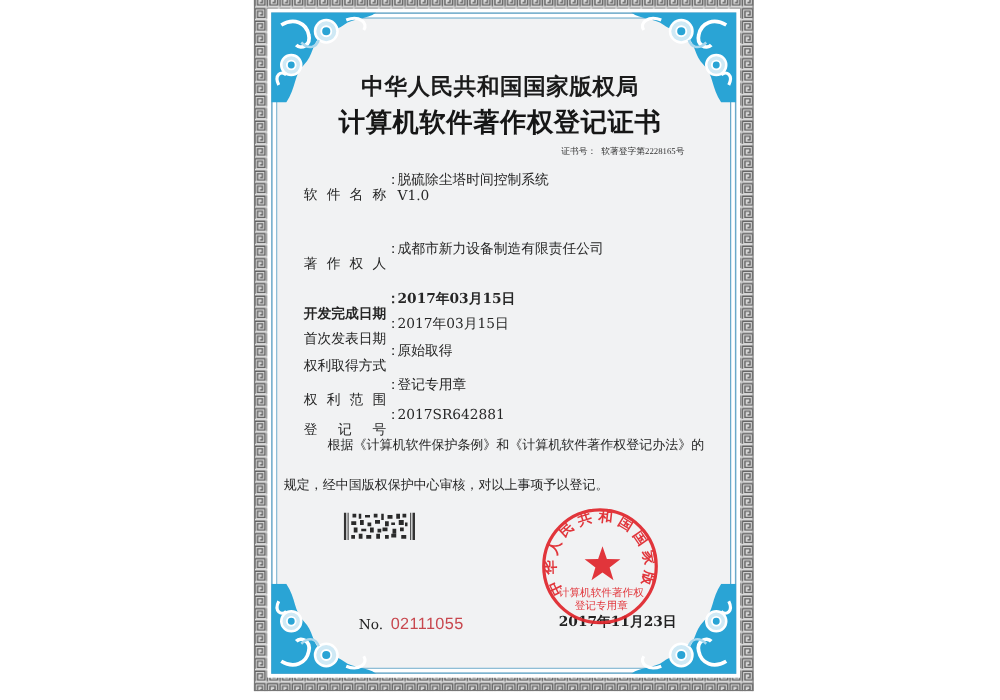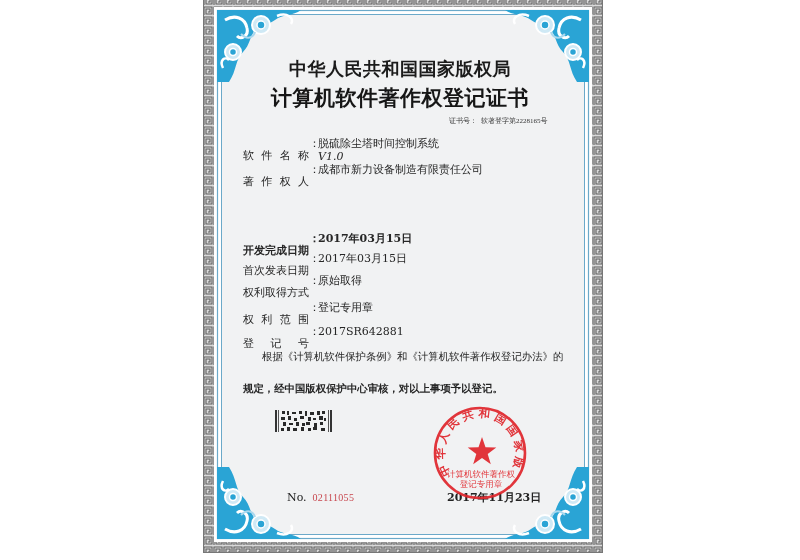--- a/index.html
+++ b/index.html
@@ -13,26 +13,26 @@
   .frame svg.deco { position: absolute; left: 0; top: 0; }
   .abs { position: absolute; white-space: nowrap; }
   .issuer { left: 0; width: 800px; top: 57px; text-align: center; font-size: 18px; font-weight: bold; letter-spacing: 0.5px; color: #1b1b1b; }
   .title { left: 0; width: 800px; top: 84px; text-align: center; font-size: 21px; font-weight: bold; letter-spacing: 0.5px; color: #161616; }
   .certno { left: 449px; top: 116px; font-size: 7px; color: #333; }
   .certno span { margin-right: 4px; font-family: Liberation Serif, serif; }
   .row { position: absolute; left: 243px; font-size: 11px; line-height: 13px; color: #262626; white-space: nowrap; }
   .row .lbl { display: inline-block; width: 66px; text-align: justify; text-align-last: justify; vertical-align: top; margin-top: 12px; }
   .row .colon { display: inline-block; width: 9px; vertical-align: top; }
   .row .val { display: inline-block; vertical-align: top; }
-  .row .val2 { display: block; font-style: italic; }
+  .row .val2 { display: block; }
   .stmt { font-size: 10.4px; color: #262626; }
   .barcode { left: 275px; top: 410px; width: 57px; height: 22px; }
   .serial { left: 287px; top: 491px; font-size: 11px; }
   .serial .no { font-weight: normal; color: #222; margin-right: 6px; }
-  .serial .num { color: #c8474e; font-size: 10px; font-family: Liberation Serif, serif; letter-spacing: 0.3px; }
+  .serial .num { color: #c8474e; font-size: 13px; font-family: Liberation Sans, sans-serif; letter-spacing: 0.3px; }
   .date { left: 447px; top: 490px; font-size: 11px; font-weight: bold; color: #222; }
   .seal { left: 432px; top: 405px; width: 96px; height: 96px; opacity: 0.92; }
 </style>
 </head>
 <body>
 
 <div class="frame">
   <svg class="deco" width="400" height="557" viewBox="0 0 400 557">
     <defs>
       <pattern id="meanderH" width="10" height="10" patternUnits="userSpaceOnUse">
@@ -72,41 +72,41 @@
 
 <div class="abs issuer">中华人民共和国国家版权局</div>
 <div class="abs title">计算机软件著作权登记证书</div>
 <div class="abs certno">
   <span>证书号：</span><span>软著登字第2228165号</span>
 </div>
 
 <div class="row" style="top:137px;">
   <span class="lbl">软 件 名 称</span><span class="colon">：</span><span class="val"><span>脱硫除尘塔时间控制系统</span><span class="val2">V1.0</span></span>
 </div>
-<div class="row" style="top:163px;">
+<div class="row" style="top:192px;">
   <span class="lbl">著 作 权 人</span><span class="colon">：</span><span class="val">成都市新力设备制造有限责任公司</span>
 </div>
 <div class="row" style="top:232px;font-weight:bold;">
   <span class="lbl">开发完成日期</span><span class="colon">：</span><span class="val">2017年03月15日</span>
 </div>
 <div class="row" style="top:252px;">
   <span class="lbl">首次发表日期</span><span class="colon">：</span><span class="val">2017年03月15日</span>
 </div>
 <div class="row" style="top:274px;">
   <span class="lbl">权利取得方式</span><span class="colon">：</span><span class="val">原始取得</span>
 </div>
 <div class="row" style="top:301px;">
   <span class="lbl">权 利 范 围</span><span class="colon">：</span><span class="val">登记专用章</span>
 </div>
 <div class="row" style="top:325px;text-decoration:underline;">
   <span class="lbl">登 记 号</span><span class="colon">：</span><span class="val">2017SR642881</span>
 </div>
 
 <div class="row stmt" style="top:350px; left:262px;">根据《计算机软件保护条例》和《计算机软件著作权登记办法》的</div>
-<div class="row stmt" style="top:382px; left:243px;font-weight:bold;">规定，经中国版权保护中心审核，对以上事项予以登记。</div>
+<div class="row stmt" style="top:382px; left:227px;">规定，经中国版权保护中心审核，对以上事项予以登记。</div>
 
 <svg class="abs barcode" viewBox="0 0 57 22">
   <rect x="0" y="0" width="2" height="22" fill="#333"></rect>
   <rect x="3" y="0" width="1" height="22" fill="#555"></rect>
   <rect x="53" y="0" width="1" height="22" fill="#555"></rect>
   <rect x="55" y="0" width="2" height="22" fill="#333"></rect>
   <g fill="#2a2a2a">
     <rect x="7" y="1" width="3" height="3"></rect>
       <rect x="12" y="1" width="2" height="4"></rect>
       <rect x="17" y="2" width="4" height="2"></rect>

